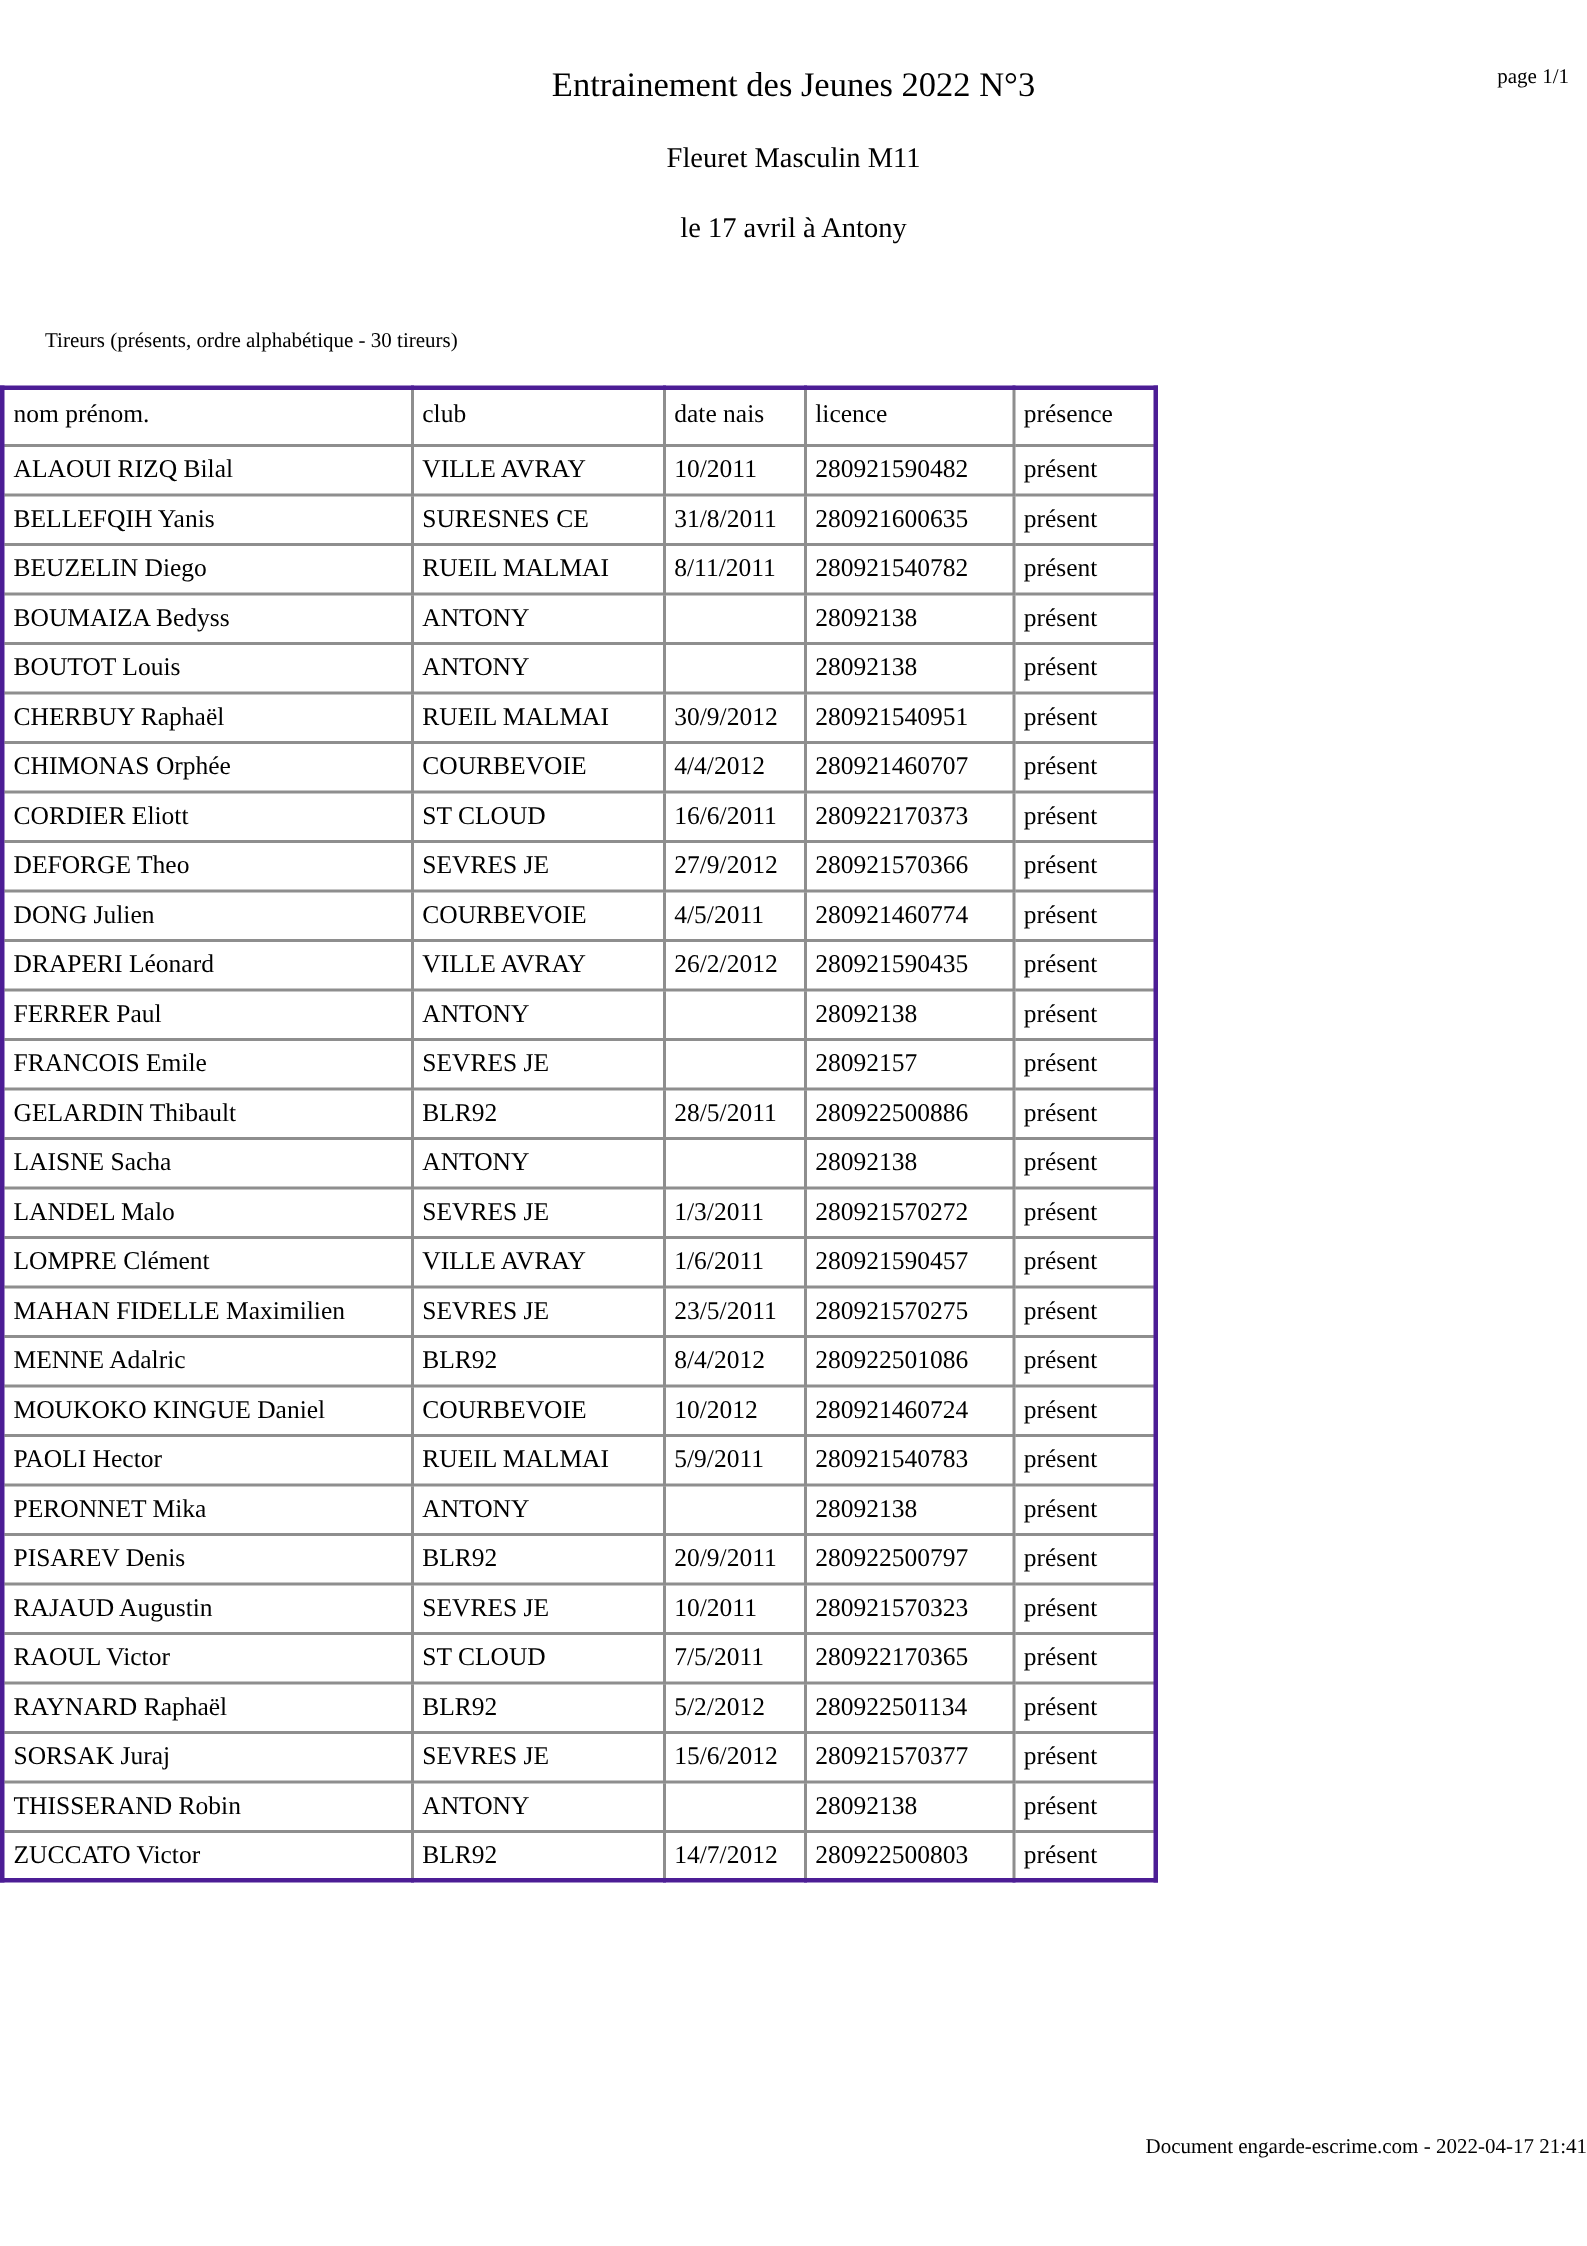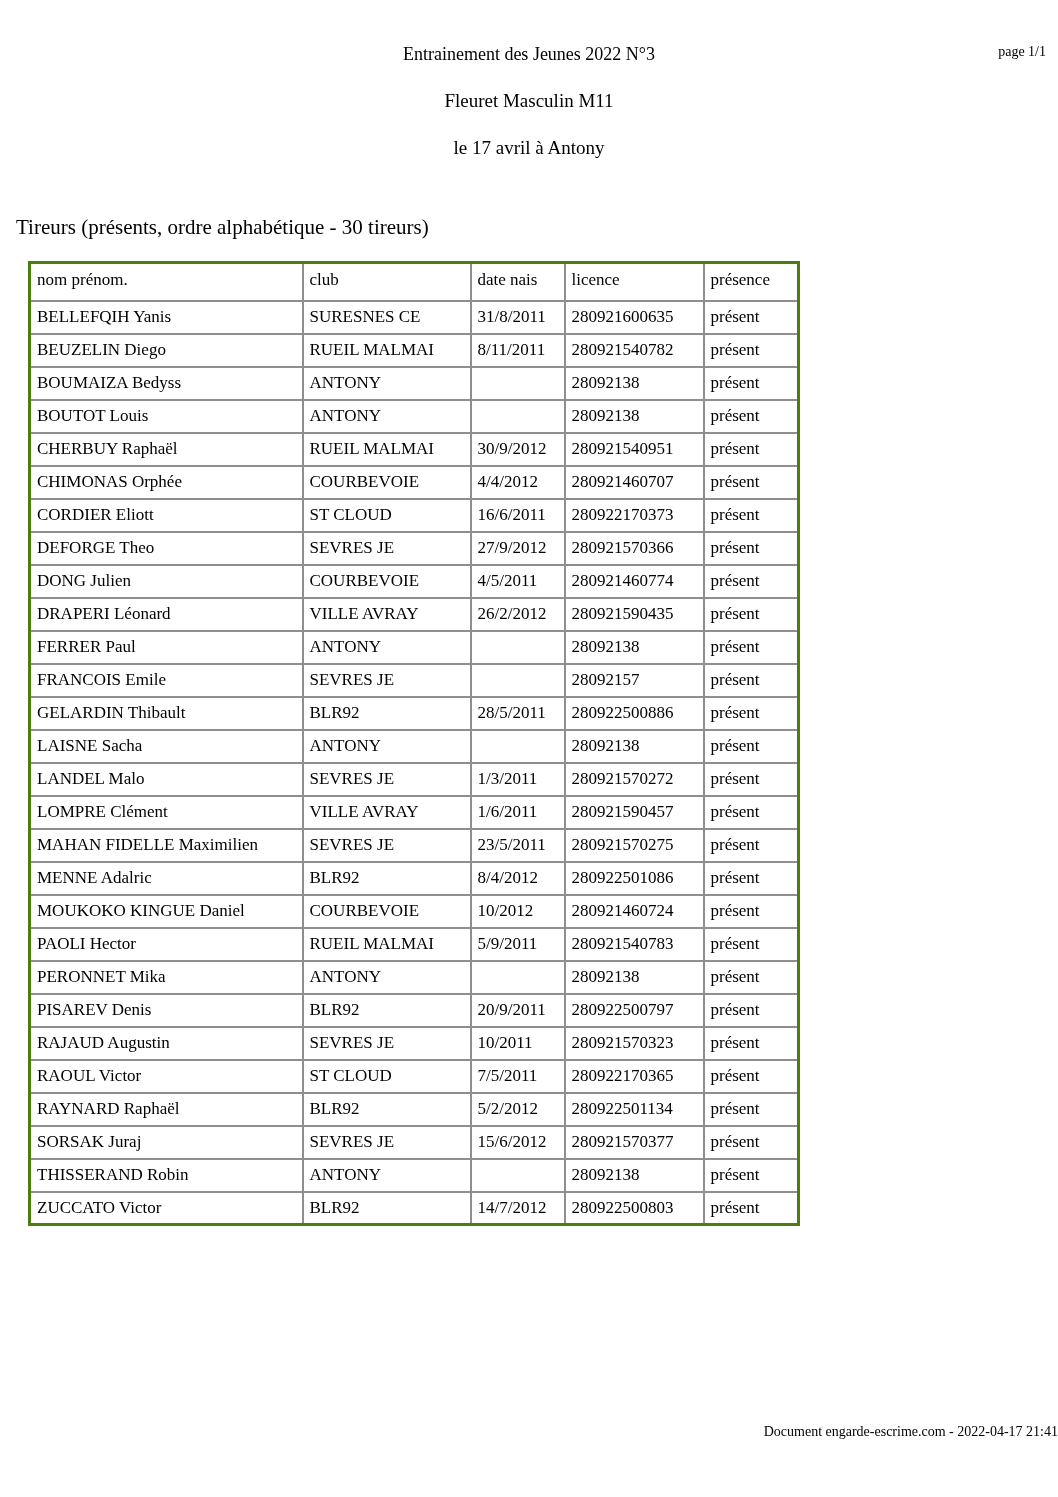--- a/index.html
+++ b/index.html
@@ -18,42 +18,42 @@
   .page-label {
     position: absolute;
     top: 44px;
     right: 12px;
     font-size: 14px;
   }
   .doc-title {
     margin: 0;
     padding-top: 44px;
     text-align: center;
-    font-size: 18px;
+    font-size: 23px;
     font-weight: normal;
   }
   .doc-subtitle {
     margin: 16px;
     padding-top: 9px;
     text-align: center;
     font-size: 19px;
     font-weight: normal;
   }
   .section-heading {
-    margin: 2px;
+    margin: 16px;
     padding: 40px 0 0 14px;
-    font-size: 21px;
+    font-size: 14px;
     font-weight: normal;
   }
   table.tireurs {
-    margin: 21px 0 0 28px;
+    margin: 21px 0 0 0;
     border-collapse: collapse;
     table-layout: fixed;
     width: 769px;
-    border: 3px solid #4d7c0f;
+    border: 3px solid #4c1d95;
   }
   table.tireurs th,
   table.tireurs td {
     border: 2px solid #8e8e8e;
     font-size: 17px;
     font-weight: normal;
     padding: 2px 6px;
     height: 33px;
     box-sizing: border-box;
     text-align: left;
@@ -102,20 +102,27 @@
     <tr>
       <th class="col-name">nom prénom.</th>
       <th class="col-club">club</th>
       <th class="col-date">date nais</th>
       <th class="col-licence">licence</th>
       <th class="col-presence">présence</th>
     </tr>
   </thead>
   <tbody>
       <tr>
+        <td class="col-name">ALAOUI RIZQ Bilal</td>
+        <td class="col-club">VILLE AVRAY</td>
+        <td class="col-date">10/2011</td>
+        <td class="col-licence">280921590482</td>
+        <td class="col-presence">présent</td>
+      </tr>
+      <tr>
         <td class="col-name">BELLEFQIH Yanis</td>
         <td class="col-club">SURESNES CE</td>
         <td class="col-date">31/8/2011</td>
         <td class="col-licence">280921600635</td>
         <td class="col-presence">présent</td>
       </tr>
       <tr>
         <td class="col-name">BEUZELIN Diego</td>
         <td class="col-club">RUEIL MALMAI</td>
         <td class="col-date">8/11/2011</td>

